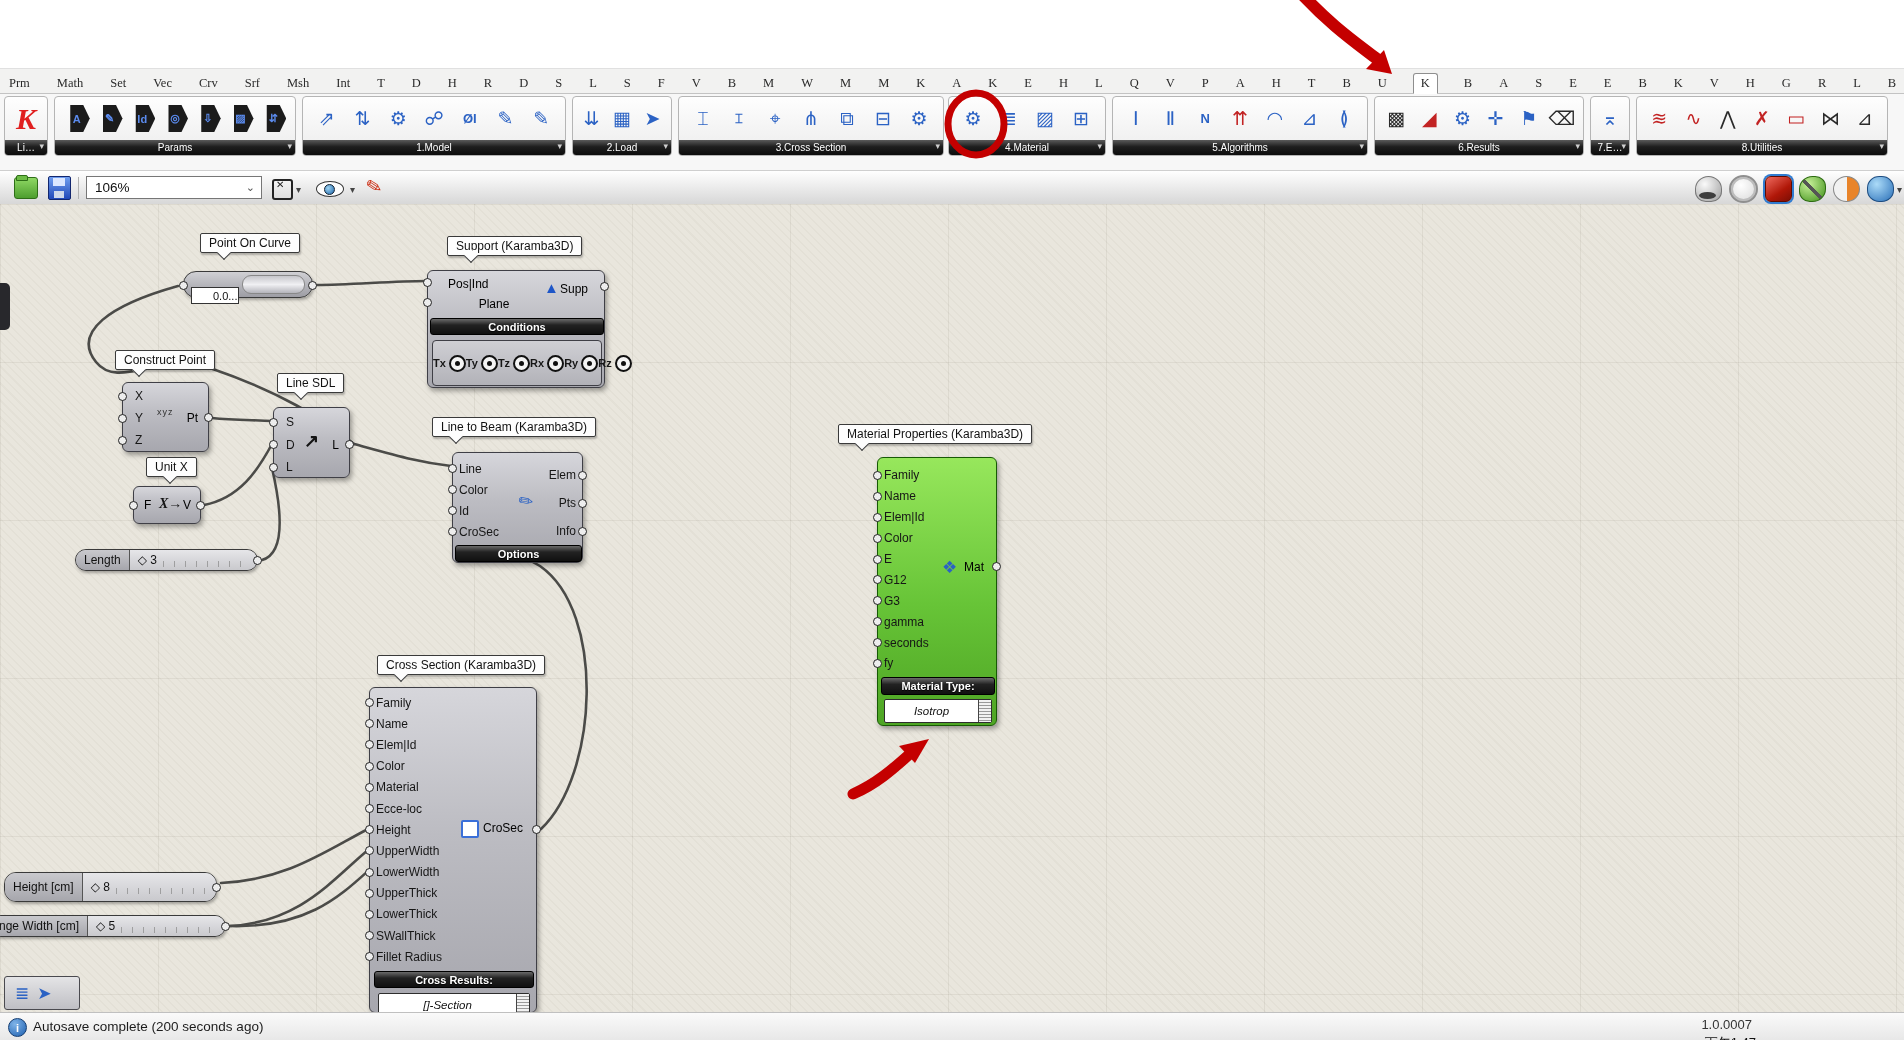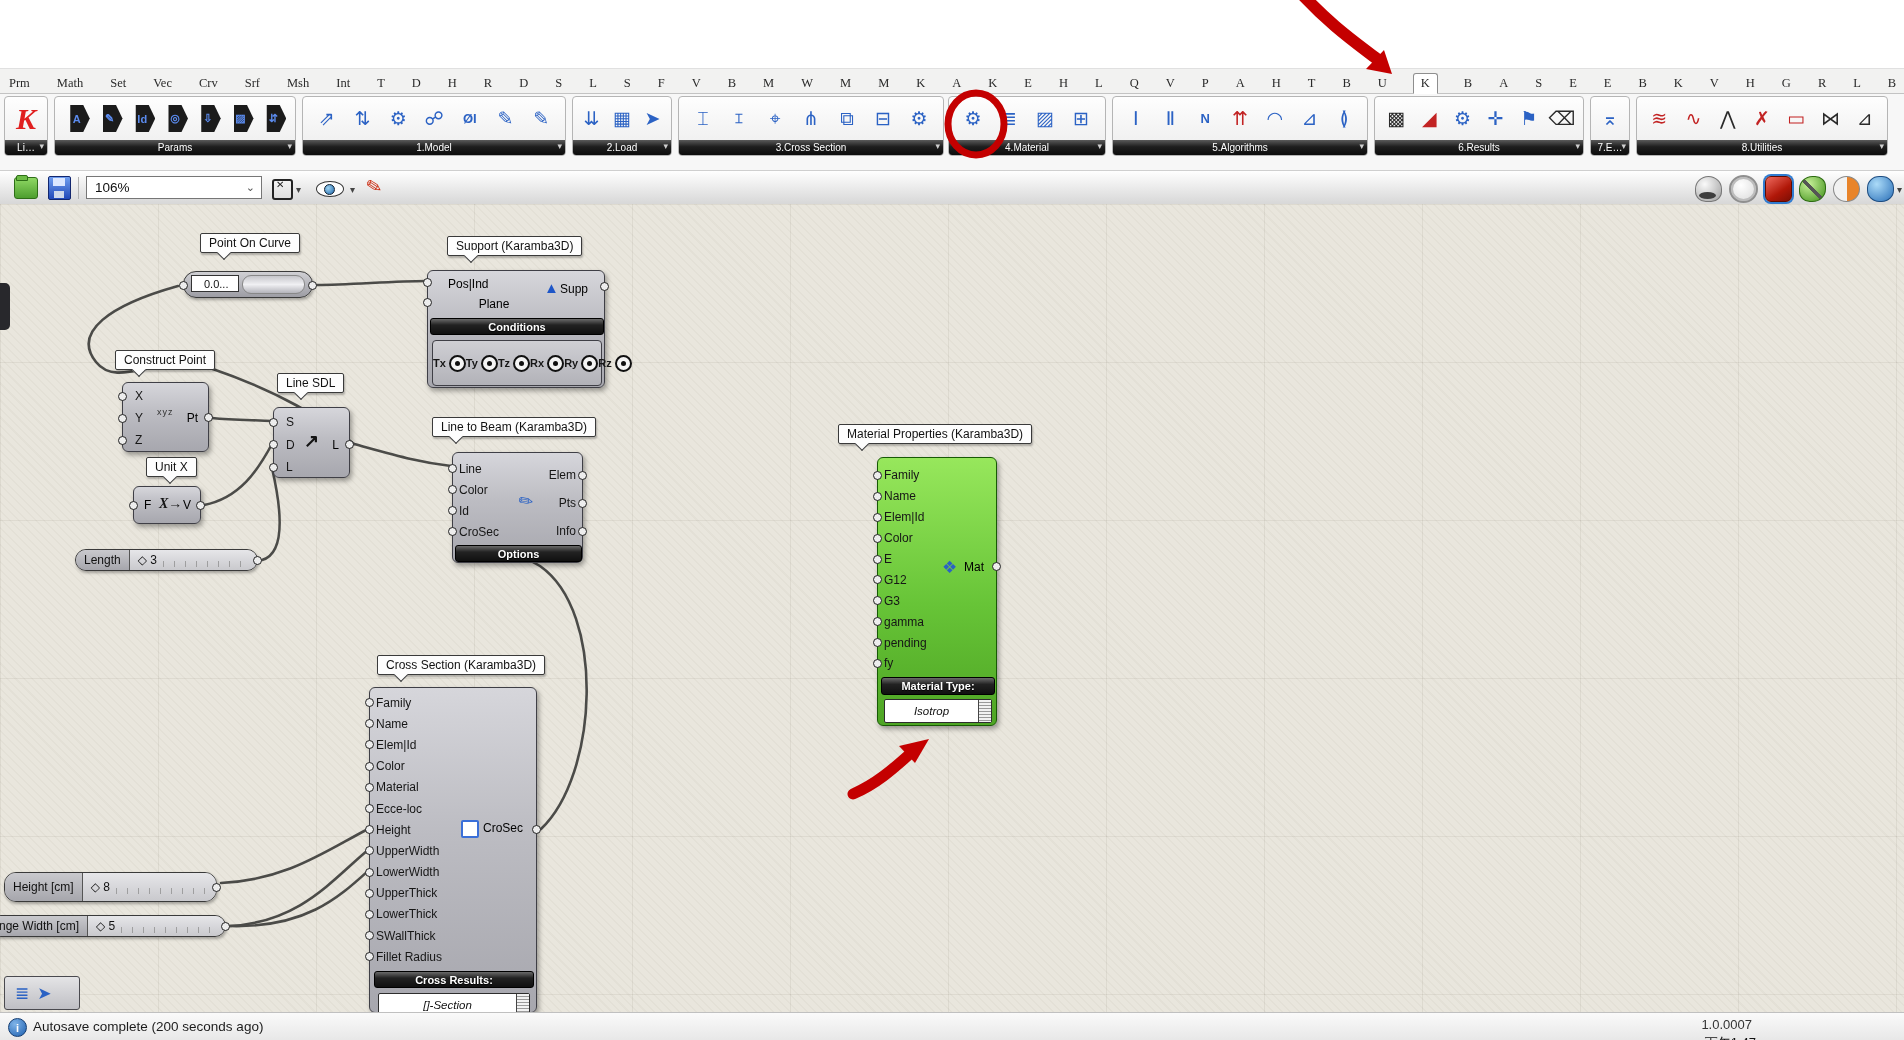--- a/index.html
+++ b/index.html
@@ -113,22 +113,22 @@
   .slider{position:absolute;display:flex;border:1.5px solid #3a3a3a;border-radius:12px;
         background:linear-gradient(#d7d7da,#b5b5ba);box-shadow:1px 2px 3px rgba(0,0,0,.3);z-index:2;align-items:stretch;box-sizing:border-box;}
   .slider .sname{display:flex;align-items:center;padding:0 8px;background:linear-gradient(#c9c9cd,#a6a6ac);
         border-right:1px solid #555;border-radius:11px 0 0 11px;font-size:12px;color:#111;white-space:nowrap;overflow:hidden;}
   .slider .sval{flex:1;display:flex;align-items:center;gap:6px;padding:0 10px 0 8px;
         background:linear-gradient(#e6e6e9,#c9c9cd);border-radius:0 11px 11px 0;font-size:12px;color:#111;}
   .slider .ticks{flex:1;height:6px;margin-top:8px;background:repeating-linear-gradient(90deg,#8d8d8d 0 1px,transparent 1px 11px);opacity:.75;}
   .slider .pd{right:-5px;top:50%;margin-top:-4.5px;left:auto;}
   .pocslider{position:absolute;left:183px;top:271px;width:130px;height:27px;border:1.5px solid #3a3a3a;border-radius:13px;
         background:linear-gradient(#d0d0d4,#9d9da4);z-index:2;box-shadow:1px 2px 3px rgba(0,0,0,.3);box-sizing:border-box;}
-  .pocslider .vbox{position:absolute;left:7px;top:3px;width:48px;height:17px;background:#fff;border:1px solid #333;
-        font-size:11px;color:#111;display:flex;align-items:center;padding-left:12px;box-sizing:border-box;}
+  .pocslider .vbox{position:absolute;left:7px;top:15px;width:48px;height:17px;background:#fff;border:1px solid #333;
+        font-size:11px;color:#111;display:flex;align-items:center;padding-left:21px;box-sizing:border-box;}
   .pocslider .track{position:absolute;left:58px;right:7px;top:3px;height:17px;border:1px solid #888;border-radius:9px;
         background:linear-gradient(#c6c6cb,#f0f0f3 50%,#b4b4bb);}
   .darkpartial{position:absolute;left:0;top:283px;width:10px;height:47px;background:#28282c;border-radius:0 5px 5px 0;z-index:2;}
   .miniwidget{position:absolute;left:4px;top:976px;width:76px;height:34px;background:linear-gradient(#e4e4e6,#bfbfc4);
         border:1.5px solid #4a4a4f;border-radius:3px;z-index:2;display:flex;align-items:center;gap:8px;padding-left:10px;box-sizing:border-box;}
   .miniwidget .mi{color:#2b62c4;font-size:17px;}
   
   .statusbar{position:absolute;left:0;top:1012px;width:100%;height:28px;background:linear-gradient(#fafafa,#e7e7e7);
         border-top:1px solid #c0c0c0;z-index:10;overflow:hidden;}
   .sb-ic{position:absolute;left:8px;top:5px;width:17px;height:17px;border-radius:50%;background:radial-gradient(circle at 35% 30%,#7fb4e8,#1d5fb0);
@@ -611,21 +611,21 @@
         <div class="prow" style="height:20.9px">
         <span class="pd"></span>
         <span>G3</span>
       </div>
         <div class="prow" style="height:20.9px">
         <span class="pd"></span>
         <span>gamma</span>
       </div>
         <div class="prow" style="height:20.9px">
         <span class="pd"></span>
-        <span>pending</span>
+        <span>seconds</span>
       </div>
         <div class="prow" style="height:20.9px">
         <span class="pd"></span>
         <span>fy</span>
       </div>
       </div>
     <span class="cicon" style="left:64px;top:99px;font-size:17px;color:#2b62c4">❖</span>
     <div style="position:absolute;left:86px;top:102px;font-size:12px">Mat</div>
     <span class="pd" style="right:-5px;top:104px"></span>
     <div class="gbar" style="left:3px;top:219px;width:112px;height:16px">Material Type:</div>

